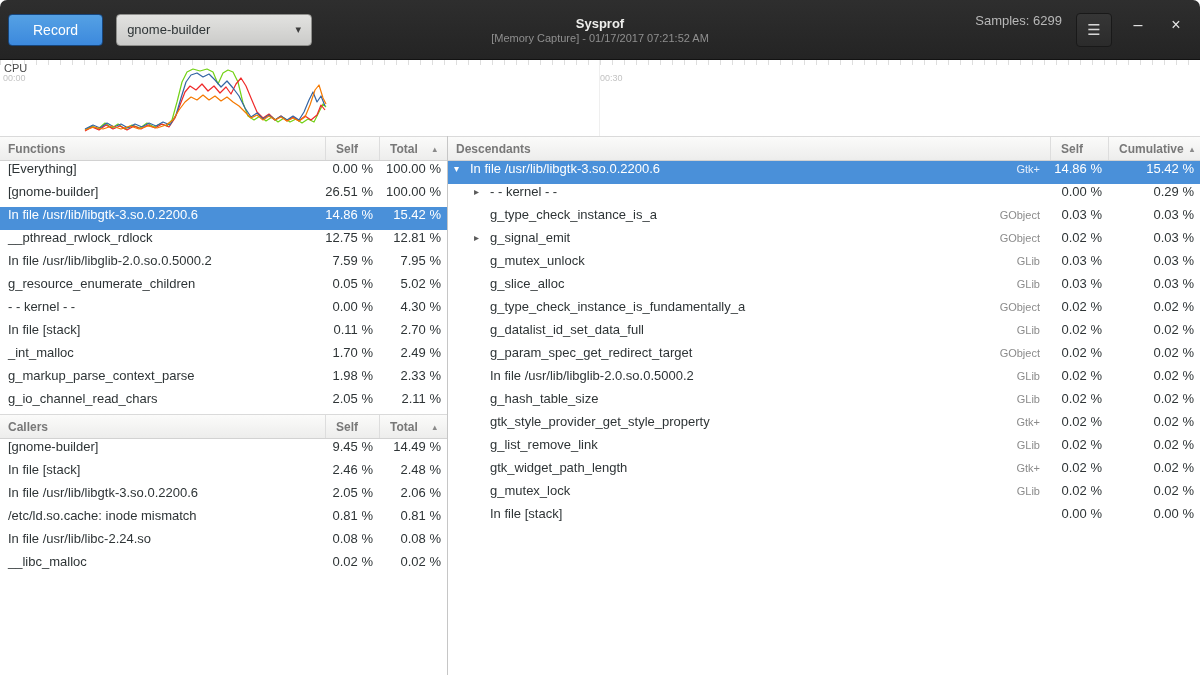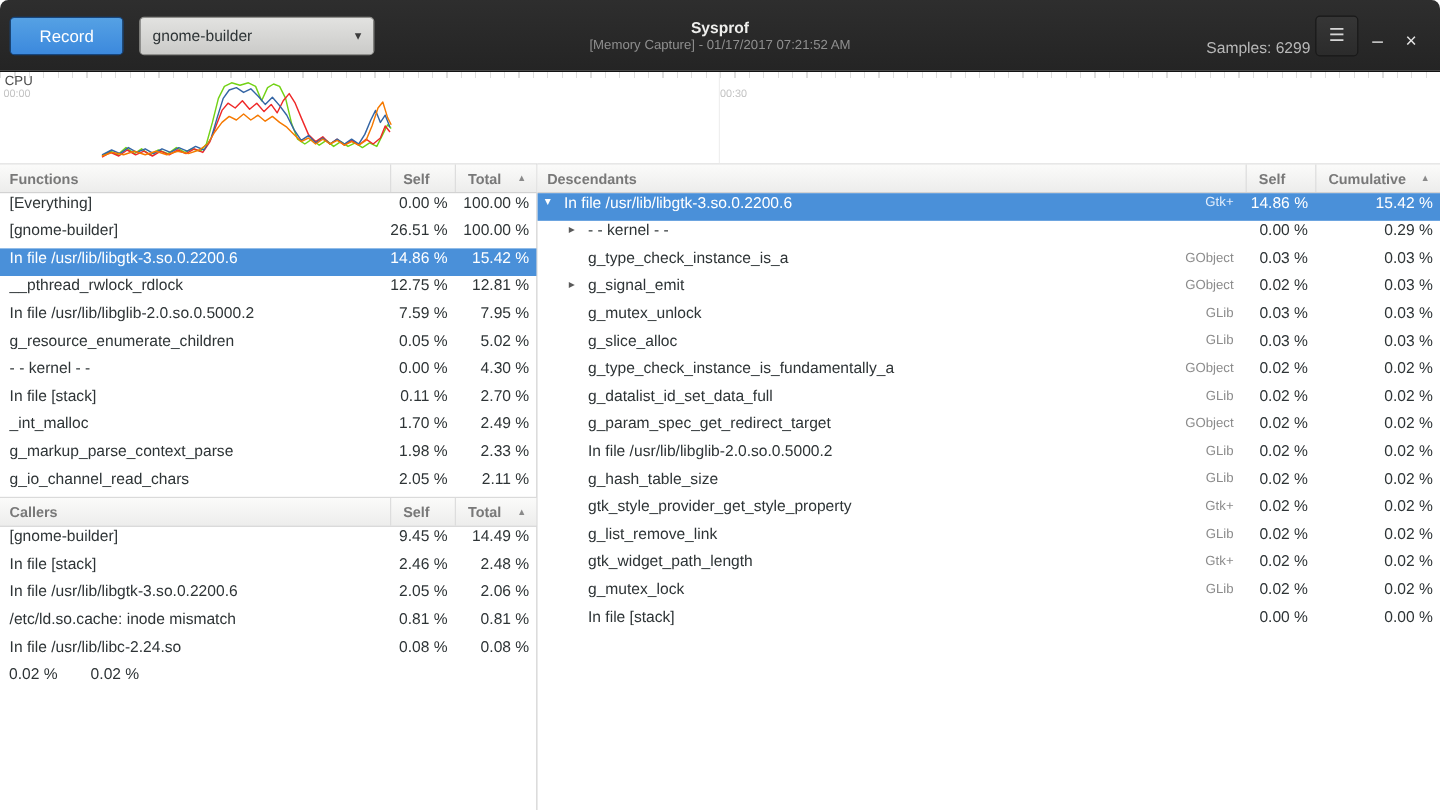--- a/index.html
+++ b/index.html
@@ -29,21 +29,21 @@
     background:linear-gradient(#e2e2e0,#cbcbc9);
     border:1px solid #8f8f8c;border-radius:4px;
     color:#2e3436;font-size:13px;font-family:inherit;
     display:flex;align-items:center;padding:0 10px;
   }
   .combo .combo-label{flex:1;text-align:left;}
   .combo .combo-arrow{font-size:11px;color:#3c3c3c;flex:none;}
   .titles{position:absolute;left:50%;top:50%;transform:translate(-50%,-50%);text-align:center;pointer-events:none;}
   .title{color:#eeeeec;font-weight:bold;font-size:13px;line-height:15px;}
   .subtitle{color:#8f8f8f;font-size:11px;line-height:13px;margin-top:1px;}
-  .header-right{margin-left:auto;display:flex;align-items:flex-end;gap:4px;padding-right:4px;}
+  .header-right{margin-left:auto;display:flex;align-items:flex-start;gap:14px;padding-right:4px;}
   .samples{color:#b8b8b8;font-size:13px;}
   .menu-btn{
     width:36px;height:34px;box-sizing:border-box;cursor:pointer;
     background:linear-gradient(#363636,#2b2b2b);
     border:1px solid #191919;border-radius:4px;
     color:#d6d6d6;font-size:15px;line-height:1;font-family:inherit;
   }
   .win-btn{
     background:transparent;border:none;color:#e6e6e6;cursor:pointer;
     font-size:16px;width:24px;height:24px;line-height:1;padding:0;font-family:inherit;
@@ -70,21 +70,21 @@
     display:flex;height:25px;box-sizing:border-box;flex:none;
     background:linear-gradient(#fbfbfa,#ededec);
     border-top:1px solid #dadada;border-bottom:1px solid #d2d2d2;
   }
   .th{display:flex;align-items:center;padding:0 10px;color:#787878;font-size:12px;box-sizing:border-box;overflow:hidden;white-space:nowrap;font-weight:bold;}
   .th.name{flex:1;padding-left:8px;}
   .th.num{border-left:1px solid #dddddd;}
   .w-self{width:54px;}
   .w-total{width:68px;}
   .w-self2{width:58px;}
-  .w-total2{width:104px;}
+  .w-total2{width:92px;}
   .sort-arrow{margin-left:auto;font-size:9px;color:#8a8a8a;padding-left:6px;}
 
   .rows{flex:none;}
   .row{display:flex;height:23px;align-items:flex-start;font-size:13px;color:#2e3436;flex:none;cursor:default;}
   .row.selected{background:#4a90d9;color:#ffffff;}
   .cell{box-sizing:border-box;overflow:hidden;white-space:nowrap;}
   .cell.name{flex:1;padding-left:8px;display:flex;align-items:center;min-width:0;}
   .cell.num{text-align:right;padding-right:6px;flex:none;}
 
   
@@ -229,20 +229,21 @@
             <div class="cell name">/etc/ld.so.cache: inode mismatch</div>
             <div class="cell num w-self">0.81 %</div>
             <div class="cell num w-total">0.81 %</div>
           </div>
           <div class="row">
             <div class="cell name">In file /usr/lib/libc-2.24.so</div>
             <div class="cell num w-self">0.08 %</div>
             <div class="cell num w-total">0.08 %</div>
           </div>
           <div class="row">
+            <div class="cell name">__libc_malloc</div>
             <div class="cell num w-self">0.02 %</div>
             <div class="cell num w-total">0.02 %</div>
           </div>
         </div>
     </div>
 
     <div class="right-pane">
       <div class="thead">
         <div class="th name">Descendants</div>
         <div class="th num w-self2">Self</div>

